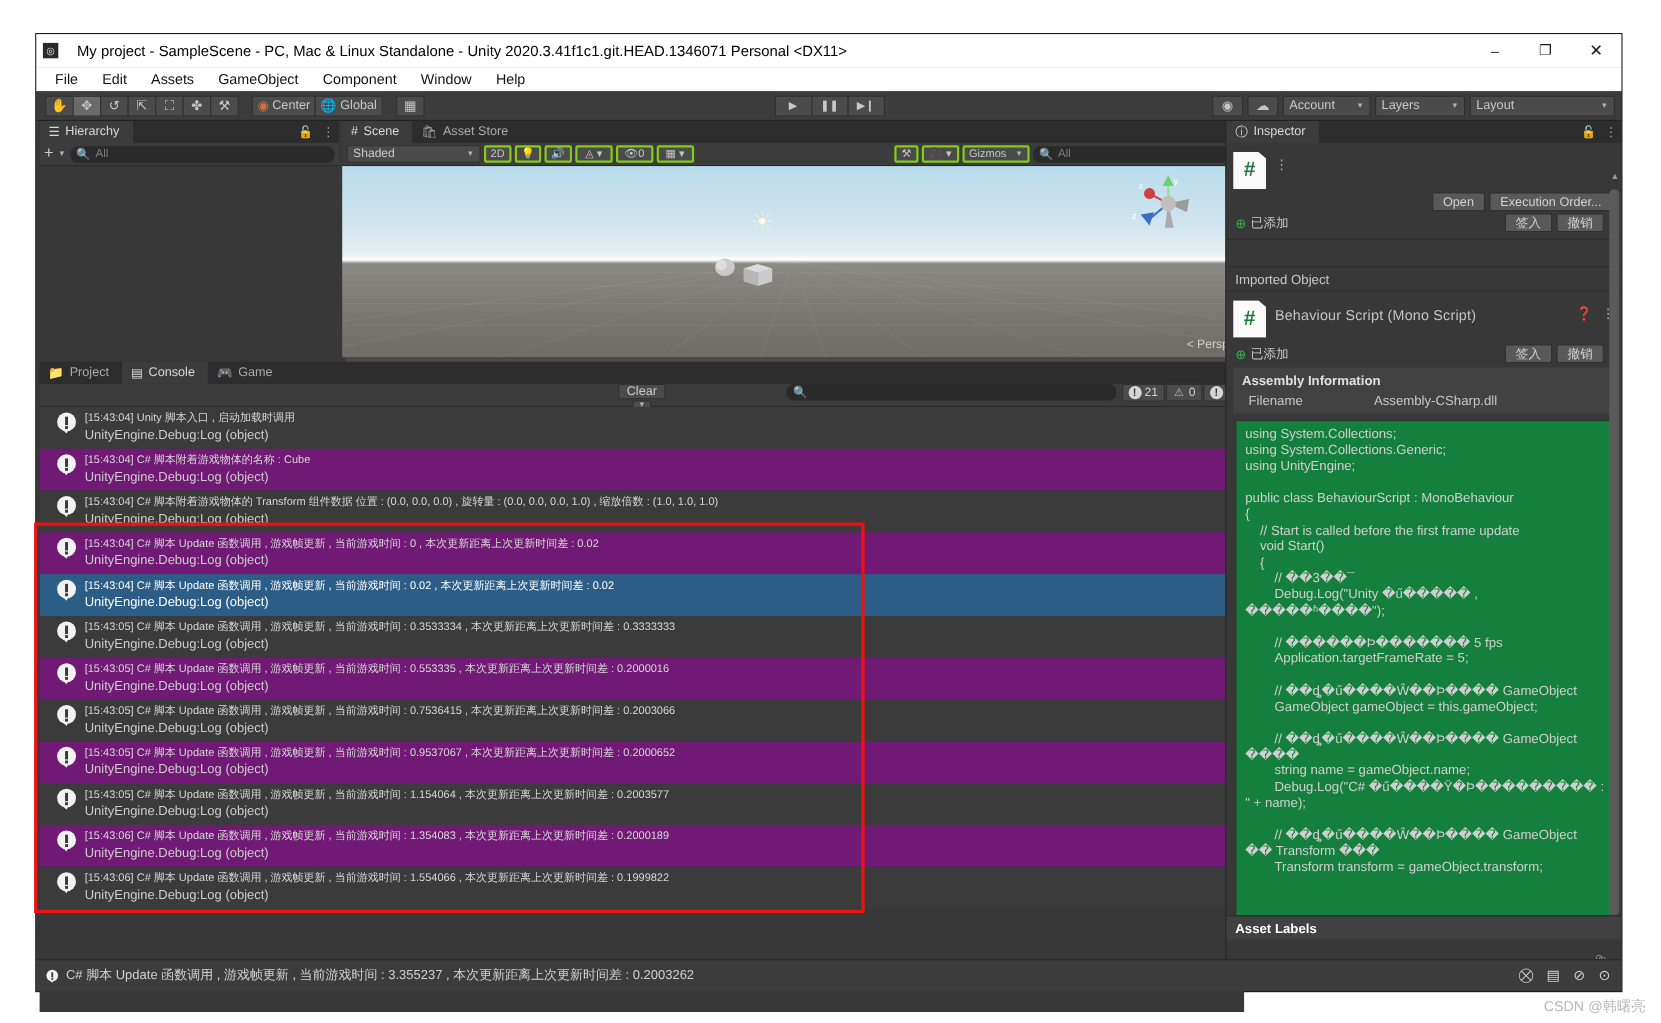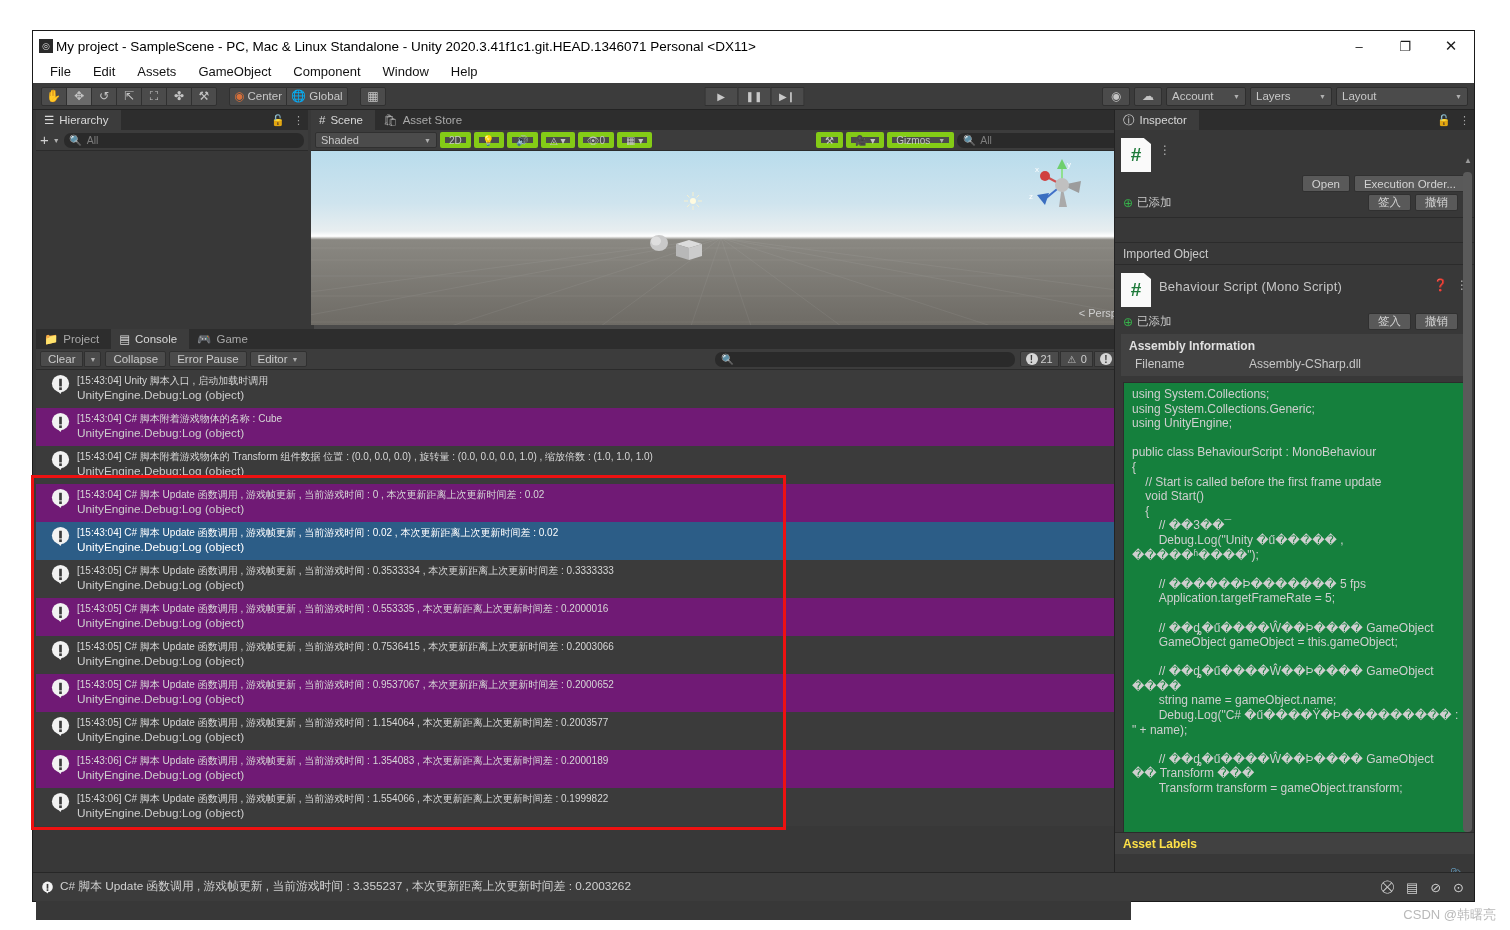--- a/index.html
+++ b/index.html
@@ -21,21 +21,21 @@
   
   .titlebar {
     height: 30px; background: #ffffff; display: flex; align-items: center;
     position: relative;
   }
   .title-ico {
     width: 14px; height: 14px; margin-left: 6px; background:#2a2a2a;
     display:flex; align-items:center; justify-content:center;
     color:#ddd; font-size:9px;
   }
-  .title-text { margin-left: 3px; font-size: 13.5px; color: #000; white-space: nowrap; }
+  .title-text { margin-left: 17px; font-size: 13.5px; color: #000; white-space: nowrap; }
   .win-btns { position:absolute; right:0; top:0; height:30px; display:flex; }
   .win-btn { width: 46px; height:30px; display:flex; align-items:center; justify-content:center;
              color:#1a1a1a; font-size:13px; }
   .win-btn.close { font-size:15px; }
 
   
   .menubar { height: 22px; background:#fff; display:flex; align-items:center; padding-left:6px; }
   .menu-item { font-size: 13px; color:#111; padding: 0 11px; line-height:22px; }
 
   
@@ -93,21 +93,21 @@
   .hrow { height:16px; display:flex; align-items:center; color:#cdcdcd; padding-left:20px; position:relative; }
   .hrow.scene { background:#4a4a4a; padding-left:30px; color:#e0e0e0; }
   .hrow .disc { position:absolute; right:6px; color:#a0a0a0; font-size:10px; }
   .tri { position:absolute; left:20px; font-size:8px; color:#c0c0c0; }
   .go-ico { margin-right:5px; color:#b8b8b8; font-size:10px; }
 
   
   .scene { left:278px; top:0; width:820px; height:215px; }
   .scene-toolbar { height:21px; background:#3c3c3c; display:flex; align-items:center; gap:3px;
                    padding:0 4px; border-bottom:1px solid #2b2b2b; }
-  .sbtn { height:16px; background:#4b4b4b; border:5px solid #84cc16; border-radius:2px;
+  .sbtn { height:16px; background:#4b4b4b; border:2px solid #84cc16; border-radius:2px;
           display:flex; align-items:center; justify-content:center; color:#c5c5c5; font-size:10px; padding:0 4px; }
   .shaded-drop { width:122px; height:16px; background:#4b4b4b; border:1px solid #303030; border-radius:2px;
                  display:flex; align-items:center; justify-content:space-between; padding:0 5px;
                  color:#c8c8c8; font-size:11px; }
   .scene-view { position:relative; height: calc(100% - 41px); overflow:hidden; }
   .sky { position:absolute; inset:0;
          background: linear-gradient(to bottom, #b9dcec 0%, #cfe4ee 30%, #e8eef0 46%, #ffffff 49%, #8a8882 51%, #6e6b65 100%); }
   .ground-lines { position:absolute; left:0; right:0; top:50%; bottom:0; opacity:.28; }
   .persp { position:absolute; right:14px; bottom:6px; color:#cfcfcf; font-size:11px; }
   .gizmo { position:absolute; right:30px; top:8px; width:78px; height:62px; }
@@ -139,29 +139,29 @@
   .asm-k { width:120px; padding-left:6px; }
   .code-box {
     margin:6px 6px 0 8px; background:#15803d; border:1px solid #2c2c2c;
     height: 452px; overflow:hidden; position:relative;
     color:#cfcfcf; font-size:12px; line-height:14.6px; padding:4px 8px;
     white-space:pre-wrap; word-break:break-word;
   }
   .asset-labels { position:absolute; left:0; right:0; bottom:46px; height:22px;
                   background:#414141; border-top:1px solid #2b2b2b;
                   display:flex; align-items:center; padding:0 8px;
-                  color:#fde047; font-size:12px; font-weight:bold; }
+                  color:#ffffff; font-size:12px; font-weight:bold; }
   .label-tag { position:absolute; right:8px; bottom:18px; color:#6fb5e0; font-size:13px; }
   .insp-scrollbar { position:absolute; right:2px; top:26px; width:9px; height:768px; }
   .insp-scroll-thumb { position:absolute; right:0; top:16px; width:9px; height:660px; background:#5a5a5a; border-radius:4px; }
 
   
   .console { left:3px; top:219px; width:1095px; height:571px; }
   .con-toolbar { height:21px; background:#3c3c3c; display:flex; align-items:center; gap:1px;
-                 padding:0 4px; border-bottom:1px solid #2b2b2b; position:relative; }
+                 padding:0 4px; border-bottom:1px solid #2b2b2b; position:relative;flex-direction:column; }
   .cbtn { height:16px; background:#4b4b4b; border:1px solid #303030; border-radius:2px; color:#cacaca;
           font-size:11.5px; display:flex; align-items:center; padding:0 7px; gap:4px; }
   .con-search { position:absolute; right:116px; width:300px; height:15px; background:#2a2a2a; border-radius:7px;
                 display:flex; align-items:center; padding:0 6px; gap:4px; color:#7e7e7e; font-size:10.5px; }
   .counters { position:absolute; right:4px; display:flex; gap:1px; }
   .counter { height:16px; background:#4b4b4b; border:1px solid #303030; display:flex; align-items:center;
              padding:0 5px; gap:3px; color:#cfcfcf; font-size:11px; }
   .cbadge { width:12px; height:12px; border-radius:50%; background:#d6d6d6; color:#3a3a3a;
             font-size:10px; font-weight:bold; display:flex; align-items:center; justify-content:center; }
   .cbadge.warn { background:none; color:#b7b7b7; border-radius:0; }

